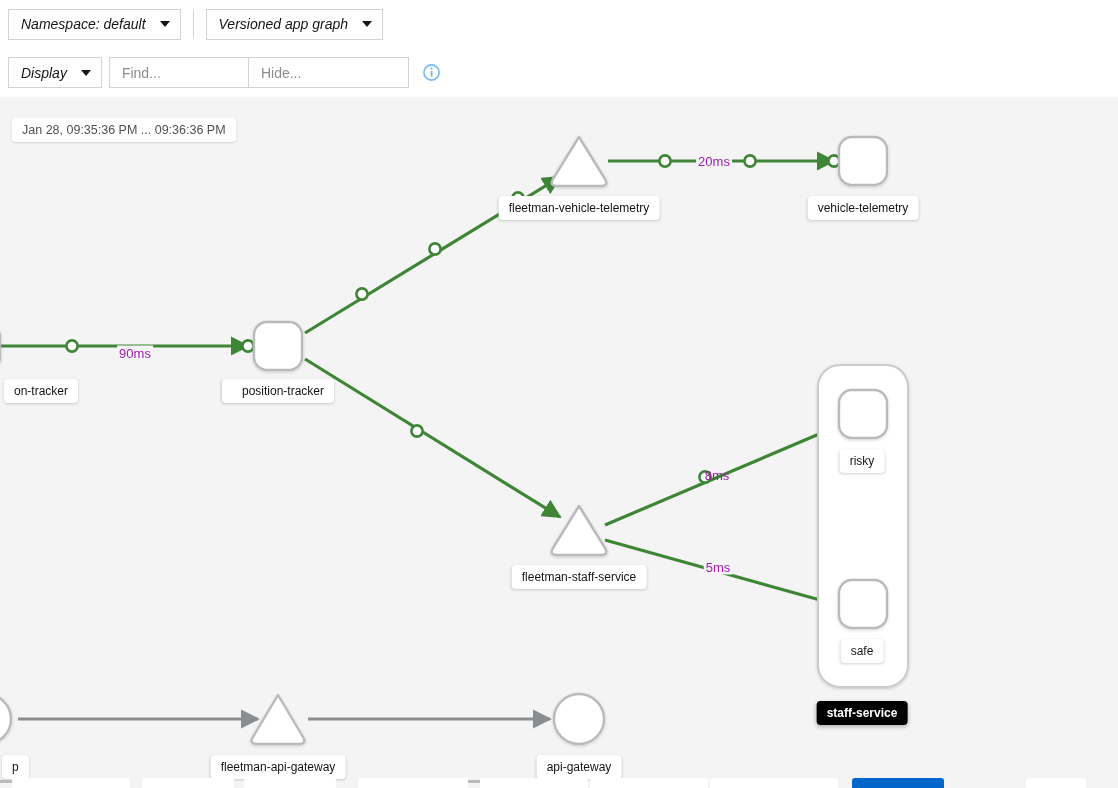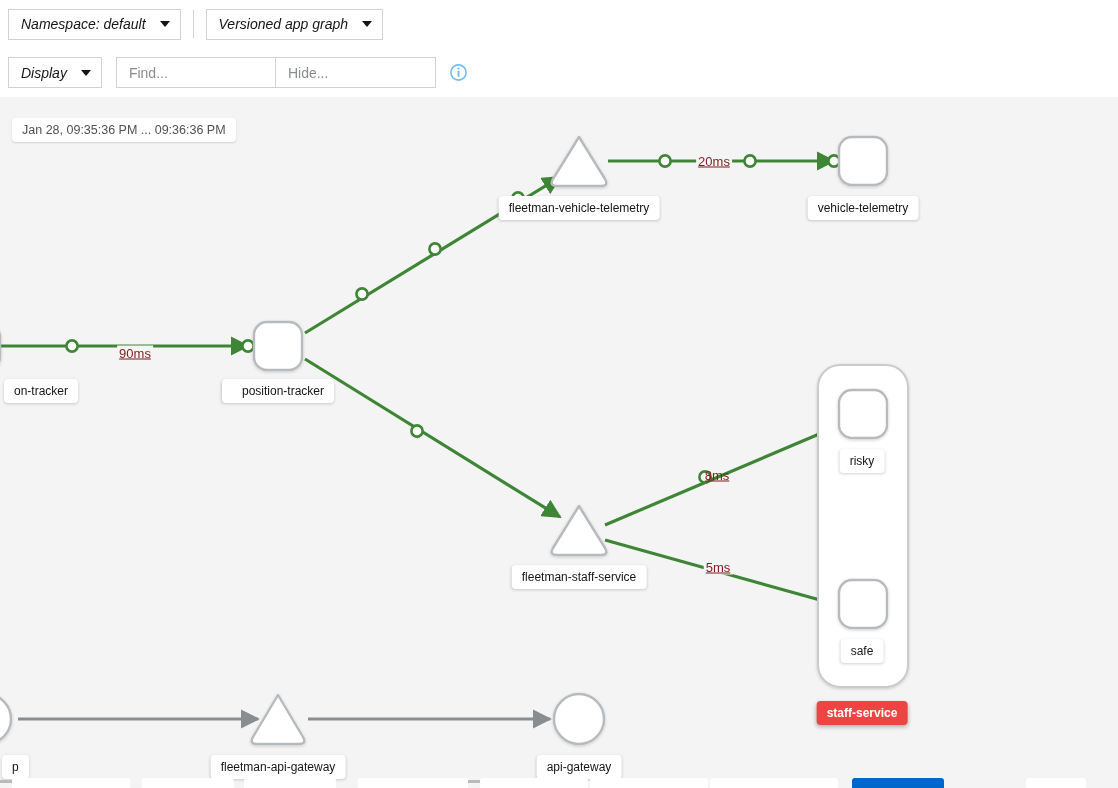--- a/index.html
+++ b/index.html
@@ -52,21 +52,21 @@
     border: 1px solid #d2d2d2;
     border-left: none;
     background: #ffffff;
     display: flex;
     align-items: center;
     padding: 0 12px;
     font-size: 14px;
     color: #8a8d90;
     cursor: text;
   }
-  #find-input { width: 160px; border-left: 1px solid #d2d2d2; margin-left: 14px; }
+  #find-input { width: 140px; border-left: 1px solid #d2d2d2; margin-left: 7px; }
   #hide-input { width: 160px; }
 
   .info-icon {
     margin-left: 14px;
     width: 17px; height: 17px;
     cursor: pointer;
     display: flex; align-items: center; justify-content: center;
   }
 
   
@@ -99,37 +99,36 @@
     border-radius: 4px;
     padding: 5px 10px;
     font-size: 12px;
     color: #151515;
     box-shadow: 0 1px 3px rgba(0,0,0,0.18);
     white-space: nowrap;
     transform: translateX(-50%);
     cursor: pointer;
   }
   .node-label.dark {
-    background: #ef4444;
+    background: #000000;
     color: #ffffff;
     font-weight: 600;
     box-shadow: 0 2px 4px rgba(0,0,0,0.28);
   }
   .node-label.clipped { transform: none; }
 
   
   .edge-label {
     position: absolute;
     font-size: 13px;
-    color: #7f1d1d;
+    color: #a21caf;
     background: #f4f4f4;
     padding: 0 2px;
     white-space: nowrap;
     transform: translate(-50%, -50%);
-    text-decoration: underline;
   }
 
   
   #bottom-strip {
     position: absolute;
     left: 0; bottom: 0;
     width: 1118px; height: 10px;
     display: flex;
     align-items: flex-start;
     gap: 0;

